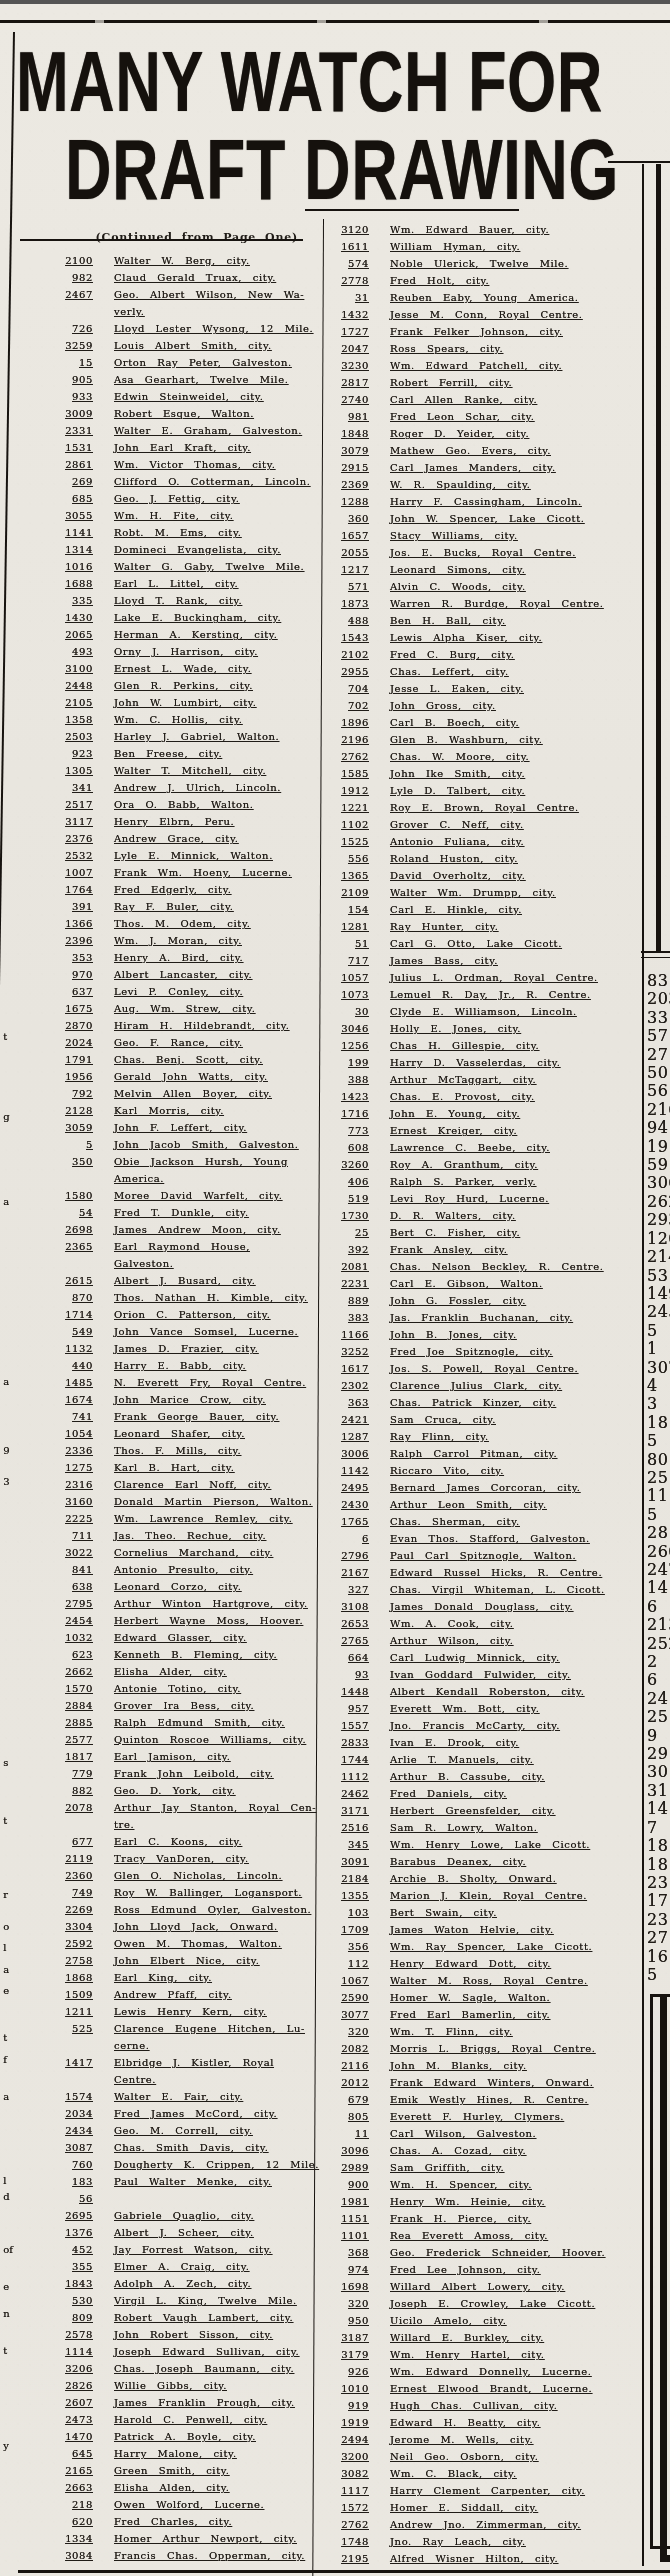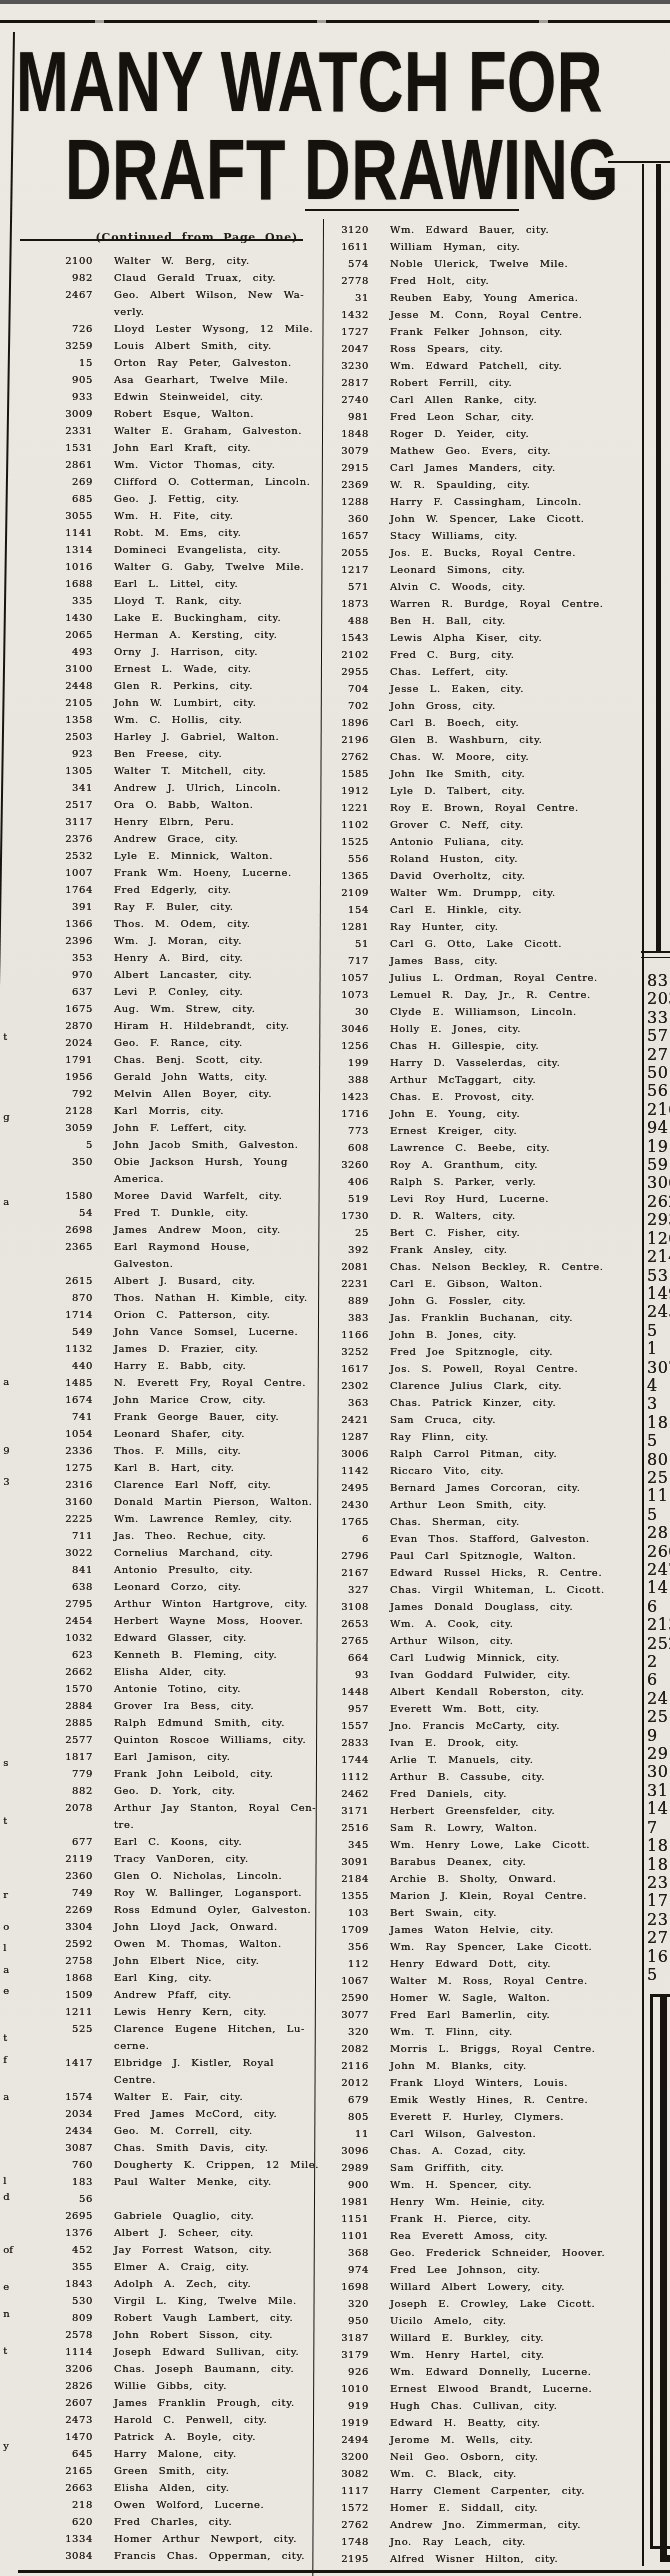--- a/index.html
+++ b/index.html
@@ -41,21 +41,21 @@
   .r-h1{left:641px;top:947px;width:30px;height:2.1px;}
   .r-h2{left:641px;top:953px;width:30px;height:1.1px;}
   
   .ad-v1{left:650px;top:1990px;height:554px;width:2.6px;}
   .ad-v2{left:660px;top:1990px;height:562px;width:7.4px;}
   .ad-h1{left:650px;top:2542px;width:20.7px;height:2.6px;}
   .ad-h2{left:660px;top:2551px;width:10.6px;height:7.4px;}
   .ad-cap{left:650px;top:1990px;width:20.7px;height:2.6px;}
 
   .col{position:absolute;font-size:10px;letter-spacing:0.6px;word-spacing:6.9px;
-    text-shadow:0 0 0.5px rgba(30,24,18,.85);}
+    text-shadow:0 0 0.5px rgba(30,24,18,.85);text-decoration:underline;}
   #col-left{left:53px;top:248px;width:267px;}
   #col-right{left:329px;top:217px;width:310px;}
   .row{display:flex;align-items:flex-start;line-height:17px;}
   .num{flex:0 0 40px;text-align:right;word-spacing:0;white-space:nowrap;}
   .nm{margin-left:21px;flex:1;}
   .wrap{display:block;}
 
   #edge-numbers{position:absolute;left:647px;top:968px;width:23px;
     font-size:16px;letter-spacing:0.5px;text-shadow:0 0 0.5px rgba(30,24,18,.85);}
   #edge-numbers div{line-height:18.4px;white-space:nowrap;}
@@ -1037,21 +1037,21 @@
       <div class="row">
         <span class="num">2082</span>
         <span class="nm">Morris L. Briggs, Royal Centre.</span>
       </div>
       <div class="row">
         <span class="num">2116</span>
         <span class="nm">John M. Blanks, city.</span>
       </div>
       <div class="row">
         <span class="num">2012</span>
-        <span class="nm">Frank Lloyd Winters, Louis.</span>
+        <span class="nm">Frank Edward Winters, Onward.</span>
       </div>
       <div class="row">
         <span class="num">679</span>
         <span class="nm">Emik Westly Hines, R. Centre.</span>
       </div>
       <div class="row">
         <span class="num">805</span>
         <span class="nm">Everett F. Hurley, Clymers.</span>
       </div>
       <div class="row">

